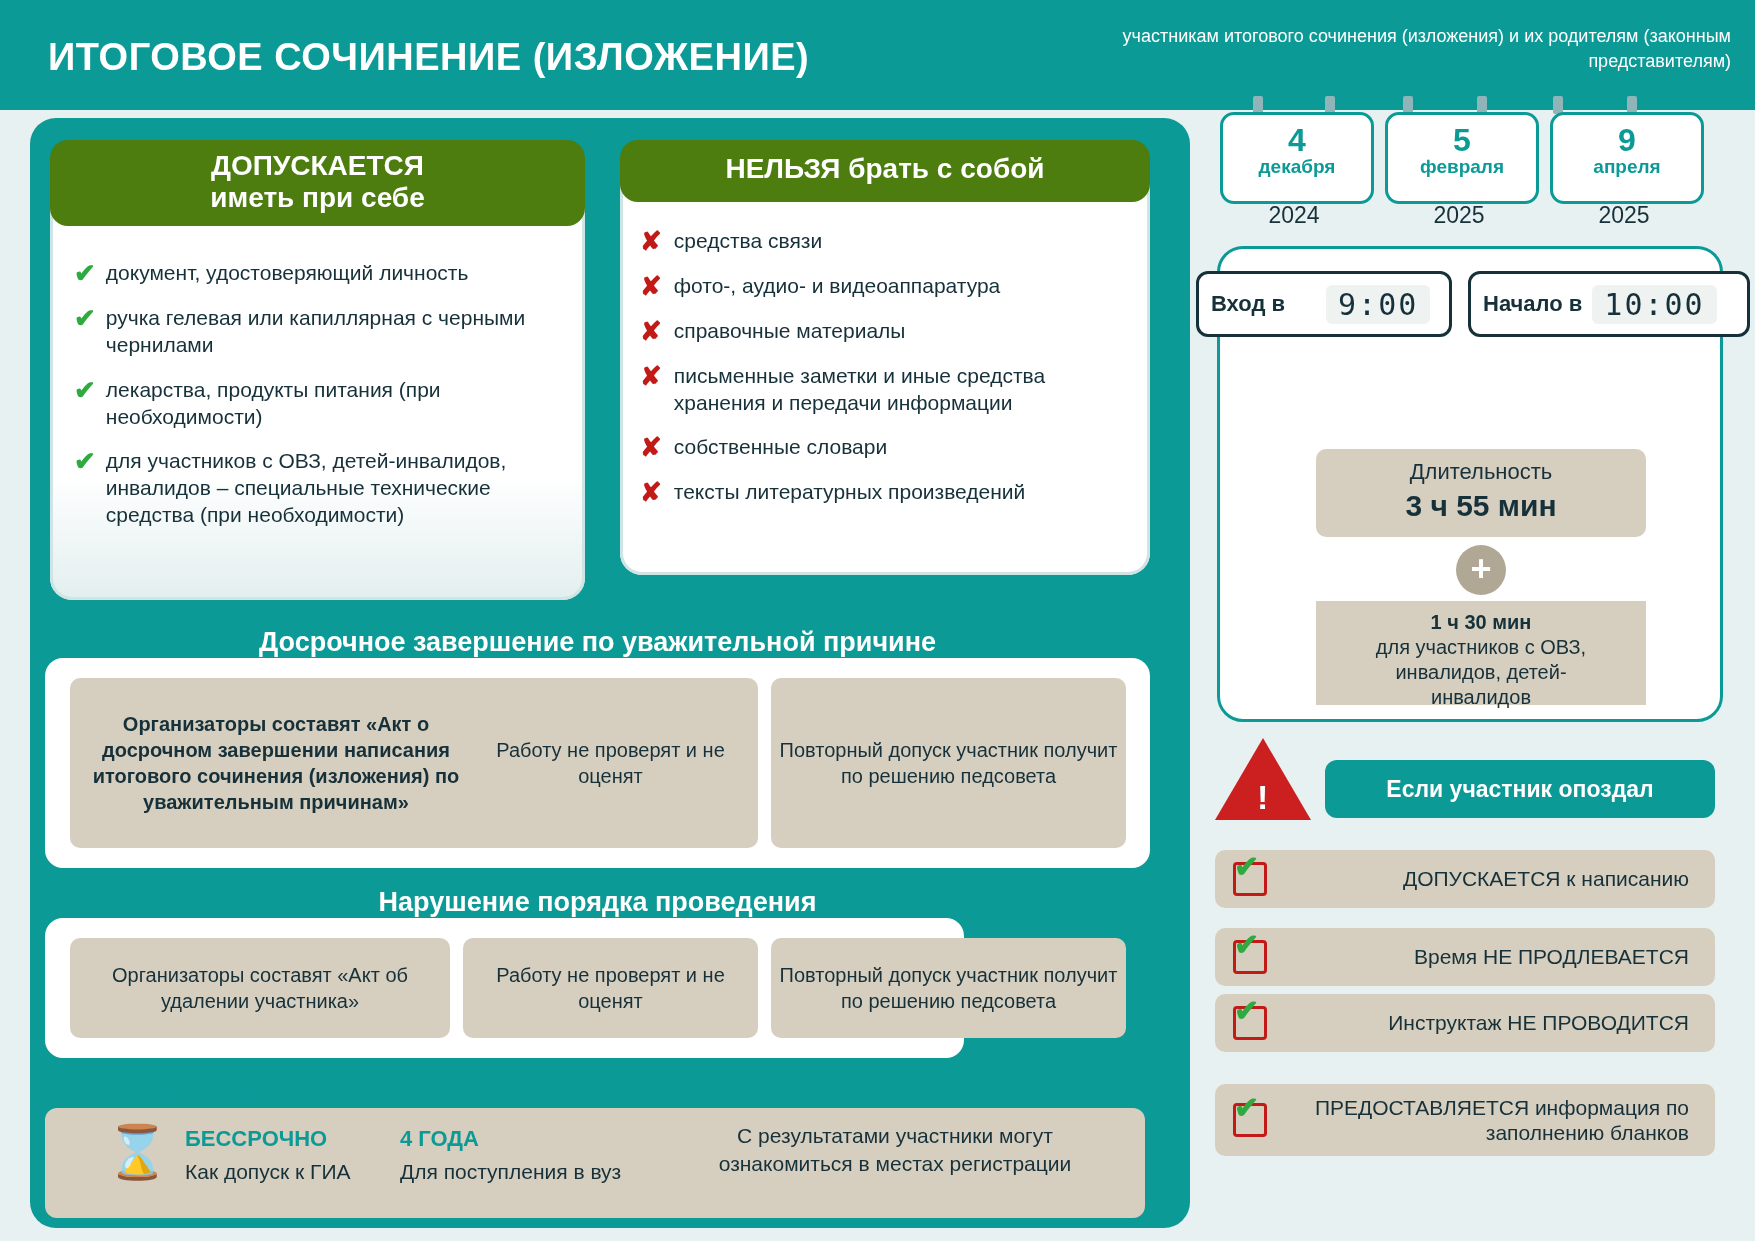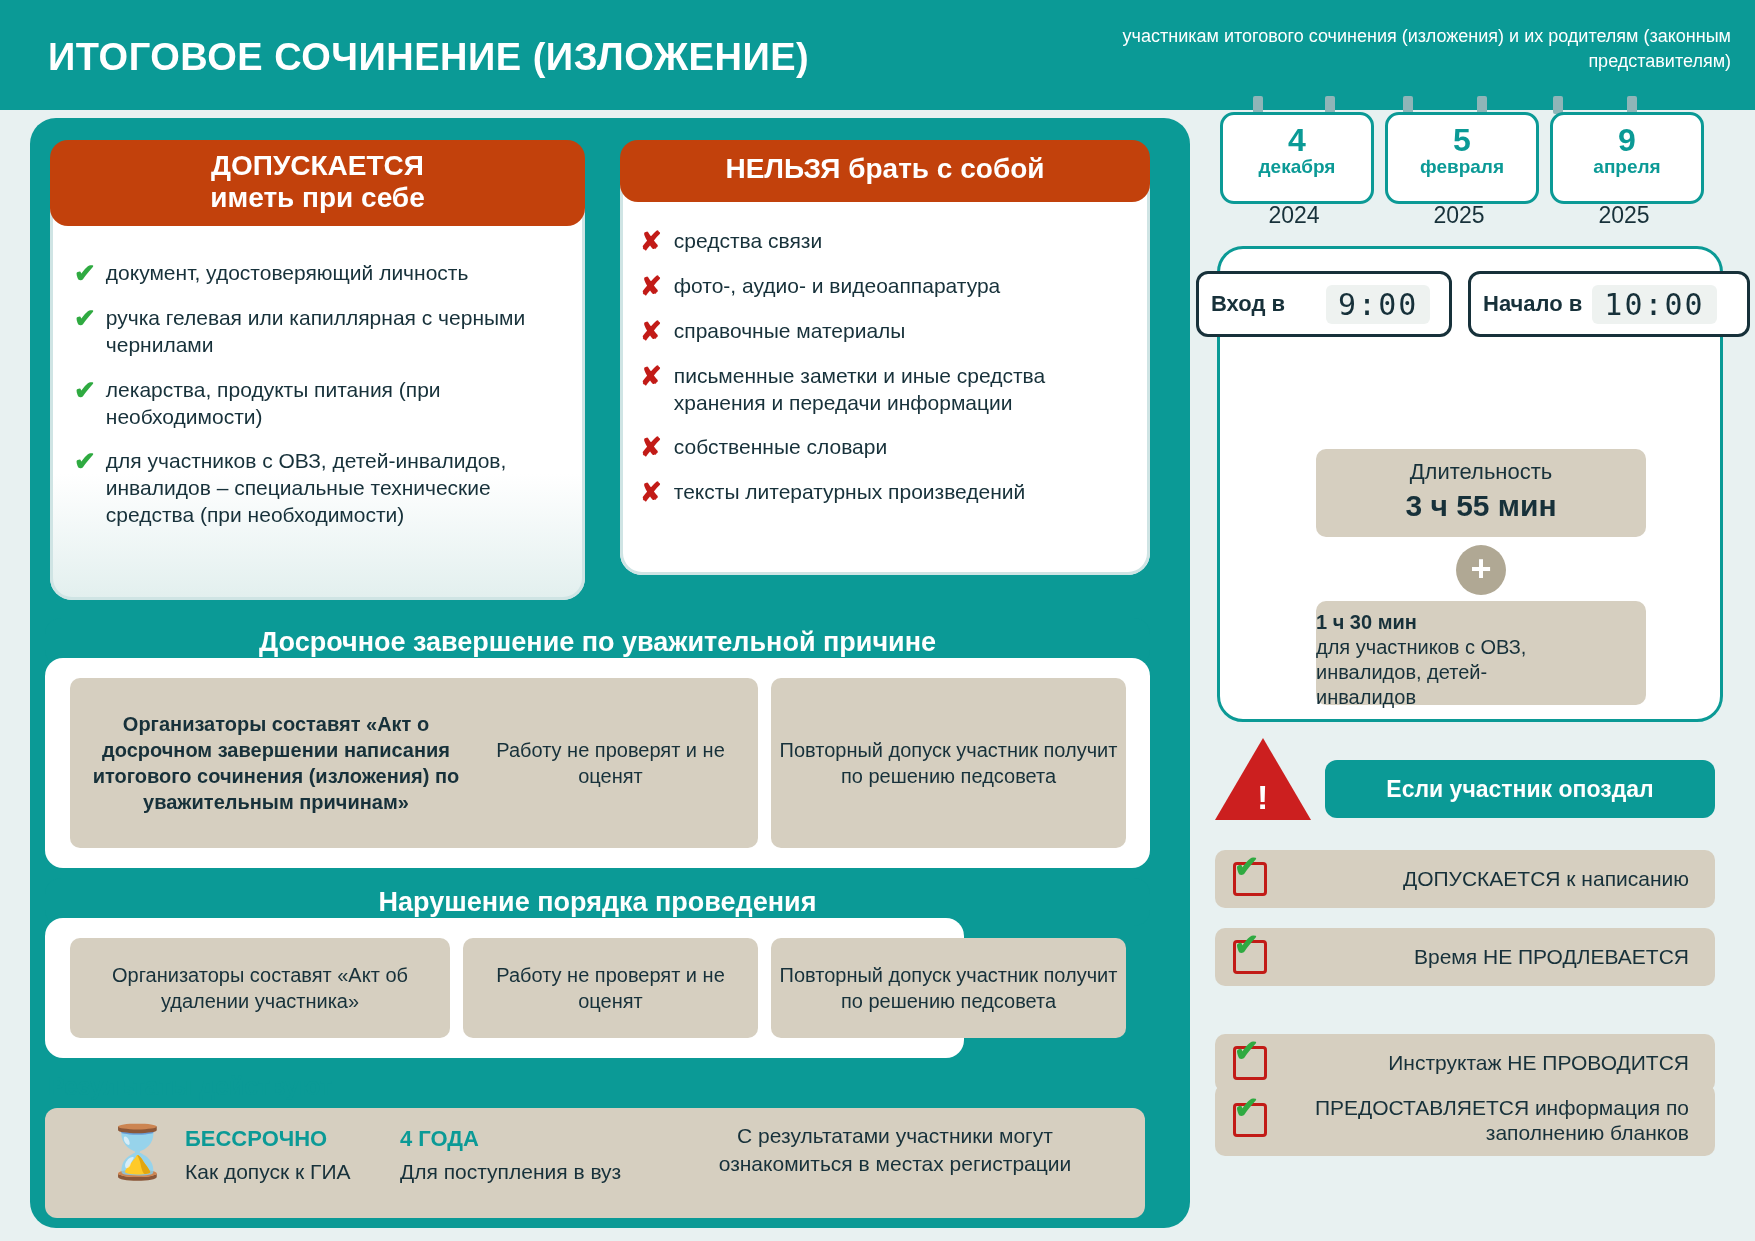--- a/index.html
+++ b/index.html
@@ -28,21 +28,21 @@
   #left-frame{
     position:absolute;left:30px;top:8px;width:1160px;height:1110px;
     background:#0b9a96;border-radius:26px;
   }
   
   .card{
     position:absolute;background:#ffffff;border-radius:22px;
     box-shadow:0 0 0 3px #cfe4e4 inset;
   }
   .card-head{
-    background:#c2410c;color:#fff;border-radius:18px;
+    background:#4d7c0f;color:#fff;border-radius:18px;
     text-align:center;font-weight:bold;
   }
   
   #allowed-card{left:50px;top:40px;width:535px;height:450px;
     background:linear-gradient(180deg,#ffffff 0%,#ffffff 72%,#e2efee 100%);}
   #allowed-head{position:absolute;left:50px;top:30px;width:535px;height:86px;
     font-size:28px;line-height:1.15;padding-top:10px;box-sizing:border-box;}
   .alist{position:absolute;left:24px;top:110px;width:495px;}
   .aitem{display:flex;align-items:flex-start;margin-bottom:18px;font-size:21px;color:#17313a;line-height:1.28;}
   .tick{color:#2faa41;font-size:26px;font-weight:bold;margin-right:10px;line-height:1;flex:0 0 auto;}
@@ -88,22 +88,22 @@
   .timelabel{font-size:22px;font-weight:bold;color:#17313a;padding:0 10px 0 12px;}
   .lcd{
     font-family:"DejaVu Sans Mono", monospace;font-size:30px;color:#17313a;
     background:#eef2f0;border-radius:6px;padding:2px 12px;letter-spacing:2px;
   }
   #dur-box{position:absolute;left:96px;top:200px;width:330px;height:88px;background:#d6cfc0;border-radius:10px;text-align:center;}
   #dur-box .t1{font-size:22px;color:#17313a;margin-top:10px;}
   #dur-box .t2{font-size:30px;font-weight:bold;color:#17313a;margin-top:4px;}
   #plus{position:absolute;left:236px;top:296px;width:50px;height:50px;border-radius:50%;background:#b0a894;
     color:#fff;font-size:36px;font-weight:bold;text-align:center;line-height:48px;}
-  #ovz-box{position:absolute;left:96px;top:352px;width:330px;height:104px;background:#d6cfc0;border-radius:10px;
-    font-size:20px;color:#17313a;line-height:1.25;padding-top:9px;box-sizing:border-box;}
+  #ovz-box{position:absolute;left:96px;top:352px;width:330px;height:104px;background:#d6cfc0;border-radius:0;
+    text-align:center;font-size:20px;color:#17313a;line-height:1.25;padding-top:9px;box-sizing:border-box;}
   #late-band{position:absolute;left:120px;top:650px;width:390px;height:58px;background:#0b9a96;border-radius:12px;
     color:#fff;text-align:center;font-weight:bold;font-size:23px;line-height:58px;}
   #warn{position:absolute;left:10px;top:628px;width:0;height:0;
     border-left:48px solid transparent;border-right:48px solid transparent;border-bottom:82px solid #cc1f1f;}
   #warn-mark{position:absolute;left:52px;top:668px;color:#fff;font-size:34px;font-weight:bold;}
   .lrow{position:absolute;left:10px;width:500px;height:58px;background:#d6cfc0;border-radius:10px;
     display:flex;align-items:center;}
   .lrow .box{flex:0 0 auto;width:28px;height:28px;border:3px solid #c21b17;border-radius:4px;margin:0 14px 0 18px;position:relative;}
   .lrow .box::after{content:"✔";position:absolute;left:-2px;top:-16px;color:#2faa41;font-size:30px;font-weight:bold;}
   .lrow .txt{font-size:21px;color:#17313a;line-height:1.2;text-align:right;flex:1 1 auto;padding-right:26px;}
@@ -261,21 +261,21 @@
     <div id="late-band">Если участник опоздал</div>
 
     <div class="lrow" style="top:740px;">
       <span class="box"></span>
       <span class="txt">ДОПУСКАЕТСЯ к написанию</span>
     </div>
     <div class="lrow" style="top:818px;">
       <span class="box"></span>
       <span class="txt">Время НЕ ПРОДЛЕВАЕТСЯ</span>
     </div>
-    <div class="lrow" style="top:924px;">
+    <div class="lrow" style="top:884px;">
       <span class="box"></span>
       <span class="txt">Инструктаж НЕ ПРОВОДИТСЯ</span>
     </div>
     <div class="lrow" style="top:974px;height:72px;">
       <span class="box"></span>
       <span class="txt">ПРЕДОСТАВЛЯЕТСЯ информация по заполнению бланков</span>
     </div>
   </div>
 </div>
 

